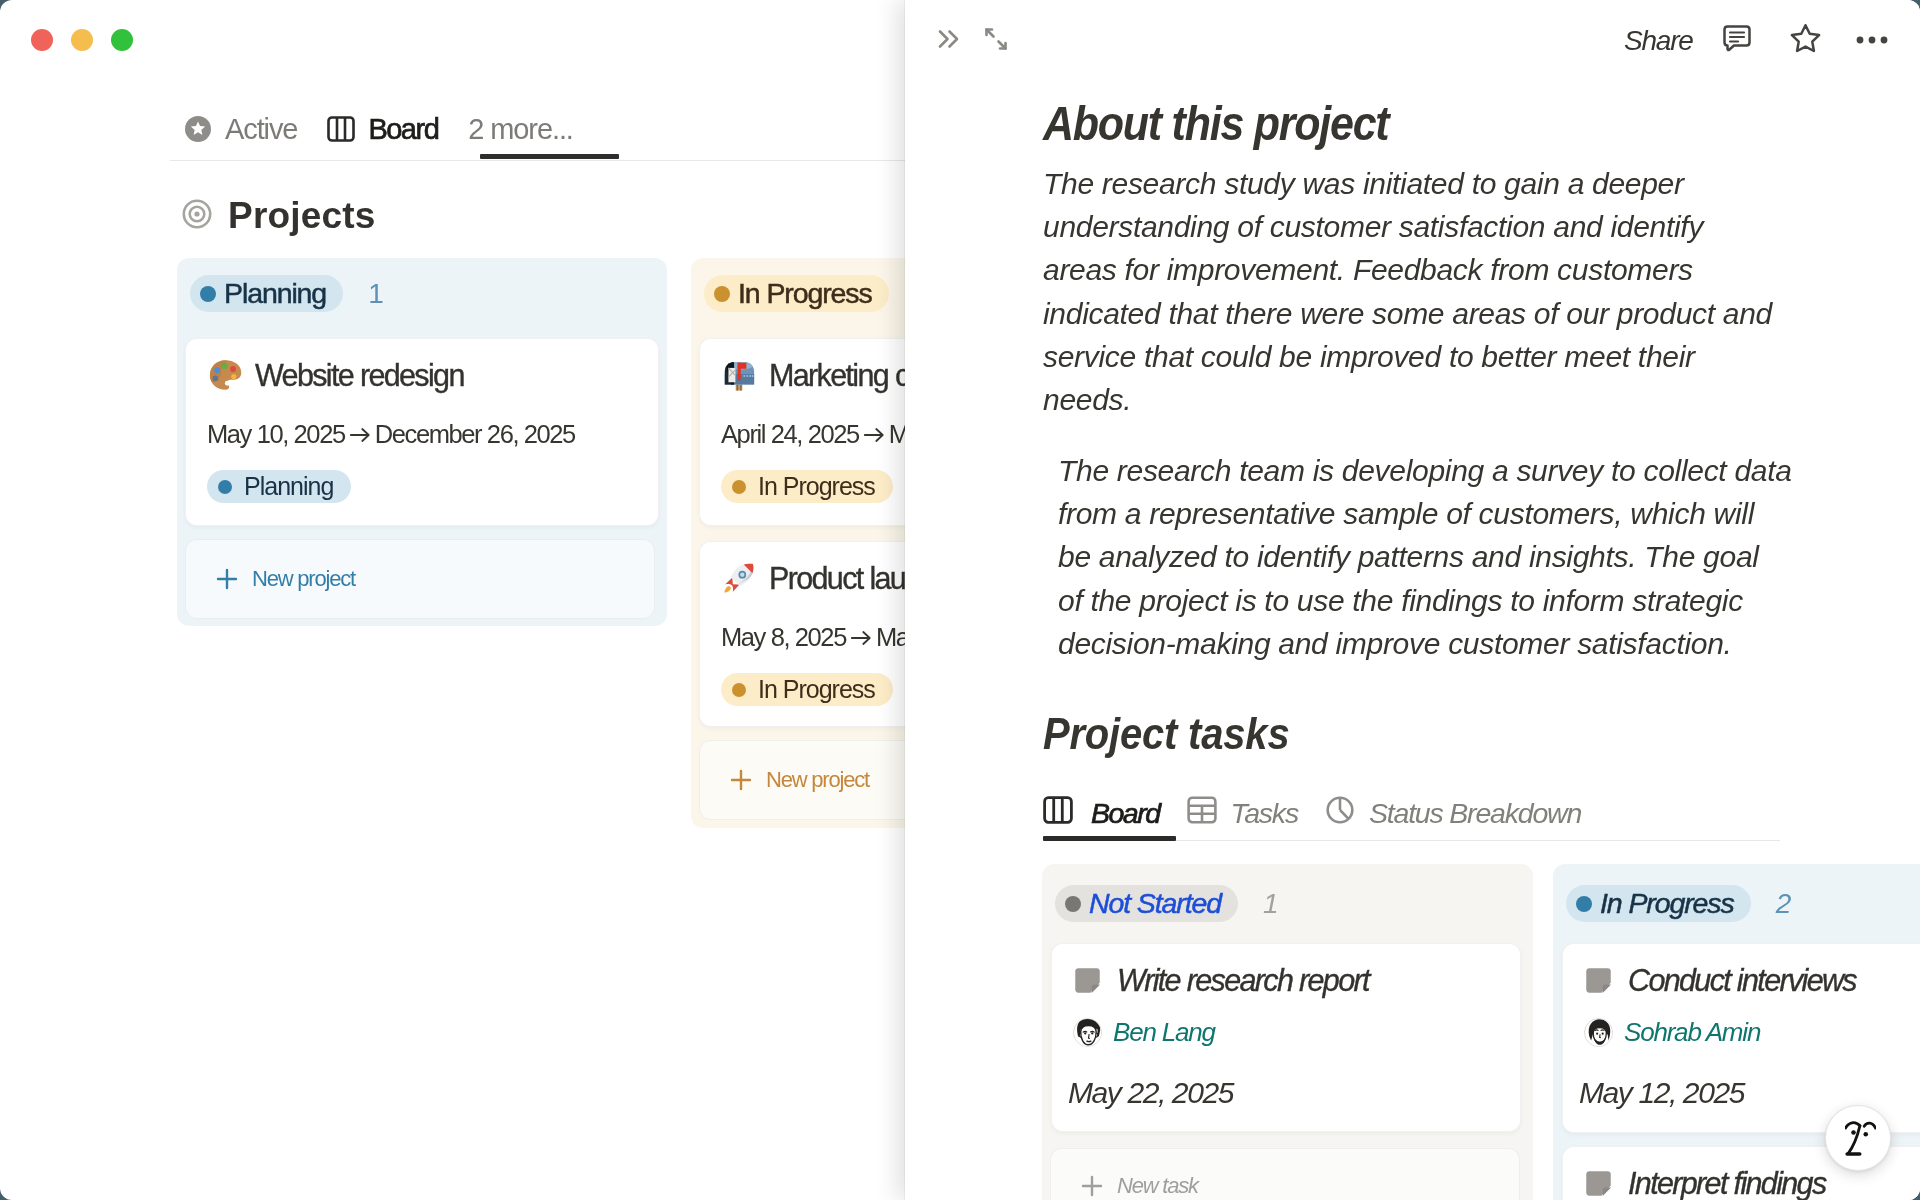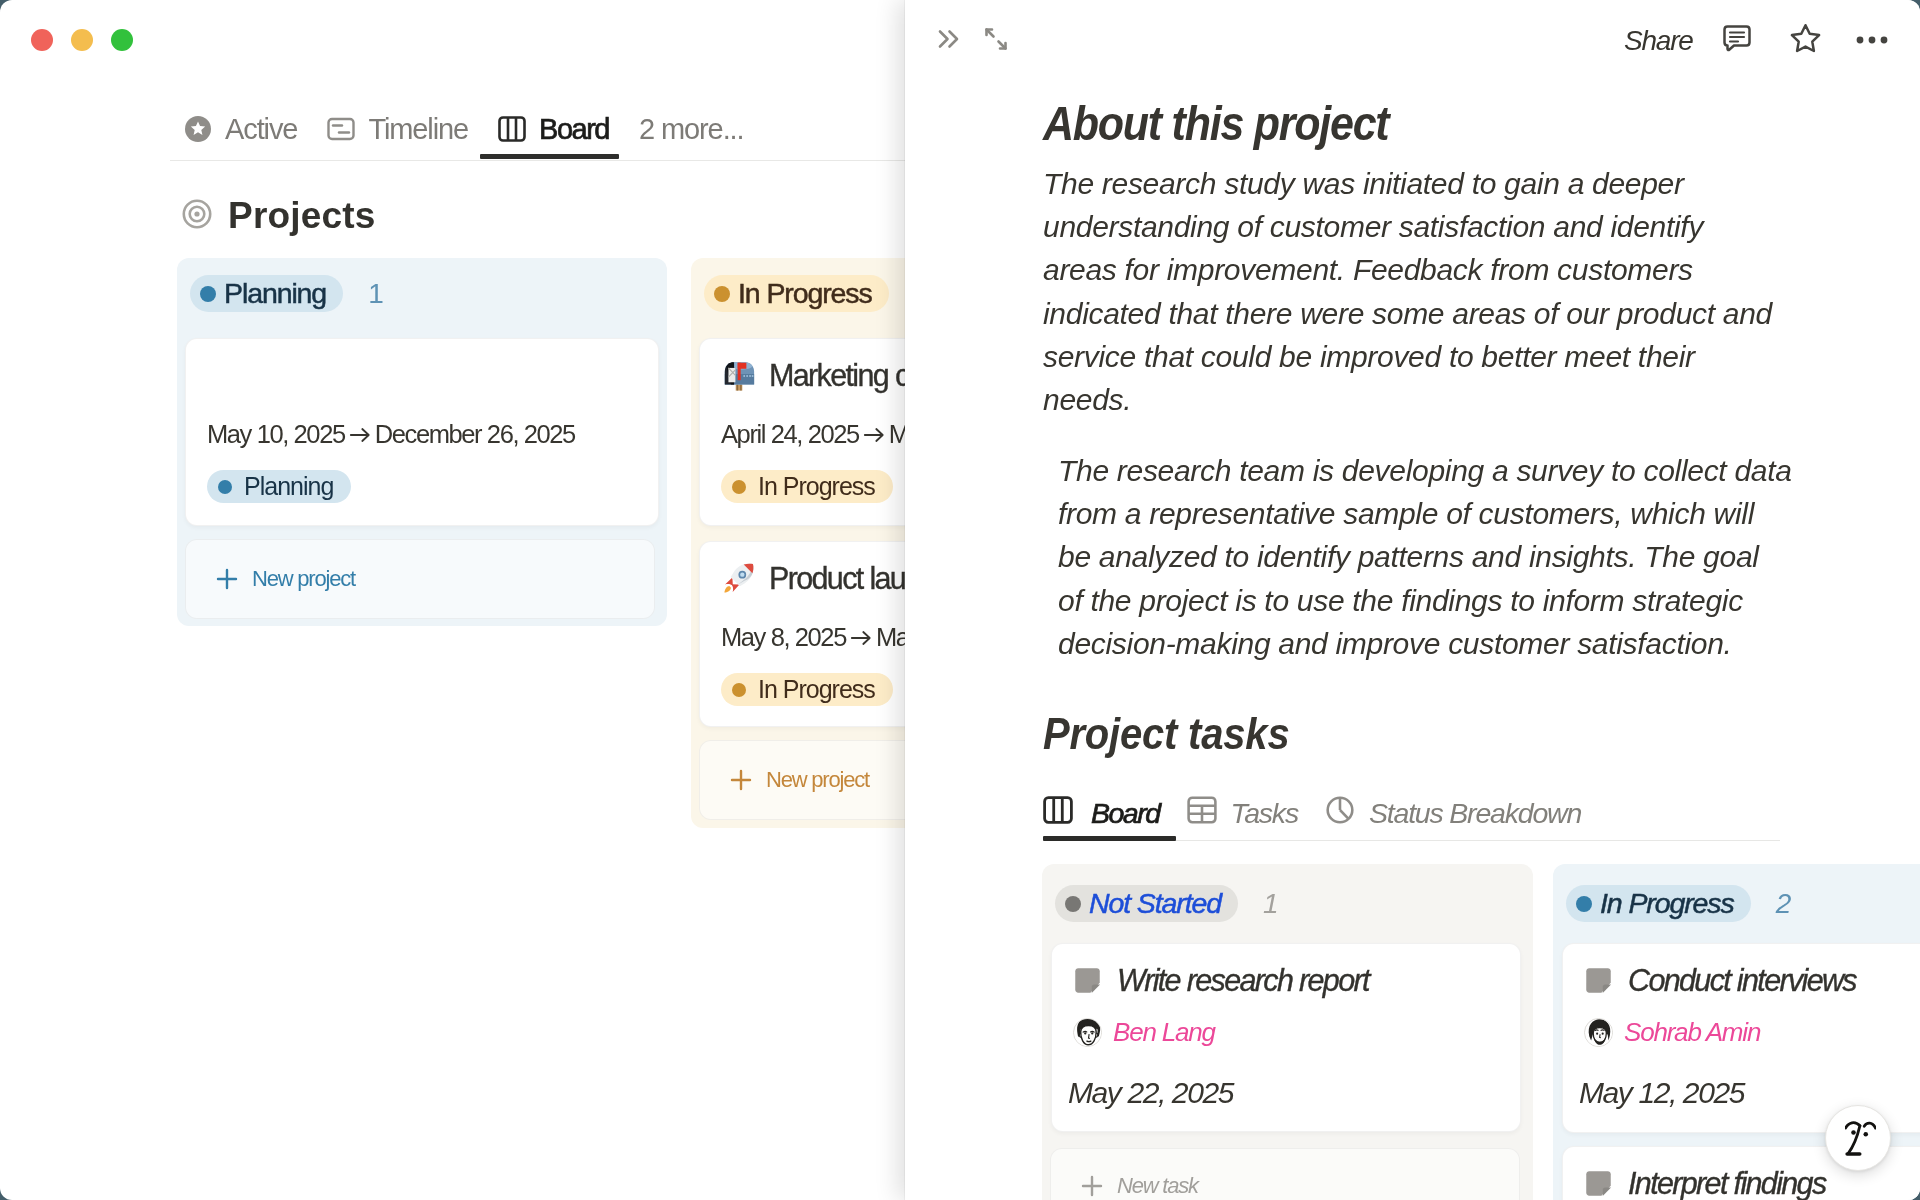--- a/index.html
+++ b/index.html
@@ -100,21 +100,21 @@
 
   
   .pb-col1 { left:137px; top:864px; width:491px; height:420px; }
   .pb-col2 { left:648px; top:864px; width:491px; height:430px; }
   .pb-col .col-header { top:21px; }
   .pb-card { left:9px; width:470px; }
   .pb1-card1 { top:79px; height:189px; }
   .pb2-card1 { top:79px; height:190px; }
   .pb2-card2 { top:282px; height:200px; }
   .pb-assignee { position:absolute; left:21px; top:73px; display:flex; align-items:center; gap:11px; height:30px; }
-  .assignee-name { font-size:26px; letter-spacing:-1.2px; color:#ec4899; }
+  .assignee-name { font-size:26px; letter-spacing:-1.2px; color:#0f766e; }
   .pb-date { position:absolute; left:16px; top:132px; font-size:30px; letter-spacing:-1.4px; color:#37352F; }
   .pb-newbtn { top:284px; width:470px; height:76px; }
 
   .avatar { width:29px; height:29px; border-radius:50%; border:1px solid #DCDAD6; background:#fff; overflow:hidden; }
   .avatar svg { display:block; }
 
   
   .ai-fab { position:absolute; left:920px; top:1105px; width:66px; height:66px; padding-left:4px; border-radius:50%; background:#fff; border:1px solid #E6E5E2; box-shadow:0 4px 14px rgba(0,0,0,0.14), 0 1px 3px rgba(0,0,0,0.08); display:flex; align-items:center; justify-content:center; }
 </style>
 </head>
@@ -130,30 +130,20 @@
 
   <div class="view-tabs">
     <div class="vtab">
       <span>
         <svg width="28" height="28" viewBox="0 0 28 28">
             <circle cx="14" cy="14" r="13" fill="#8F8D89"></circle>
             <path d="M14 6.4l2.05 4.7 5.1.47-3.85 3.38 1.14 5-4.44-2.63-4.44 2.63 1.14-5-3.85-3.38 5.1-.47z" fill="#fff"></path>
           </svg>
       </span>
       <span>Active</span>
-    </div>
-    <div class="vtab">
-      <span>
-        <svg width="28" height="28" viewBox="0 0 28 28" fill="none" stroke="#8F8D89" stroke-width="2.4">
-            <rect x="1.5" y="4" width="25" height="20" rx="3.5"></rect>
-            <path d="M6 10.5h9" stroke-linecap="round"></path>
-            <path d="M12 17.5h10" stroke-linecap="round"></path>
-          </svg>
-      </span>
-      <span>Timeline</span>
     </div>
     <div class="vtab active">
       <span>
         <svg width="28" height="28" viewBox="0 0 28 28" fill="none" stroke="#2A2A28" stroke-width="2.6">
             <rect x="1.5" y="2.5" width="25" height="23" rx="3.5"></rect>
             <path d="M10 2.5v23M18 2.5v23"></path>
           </svg>
       </span>
       <span>Board</span>
     </div>
@@ -177,20 +167,35 @@
 
   <div class="col blue lb-col1">
     <div class="col-header">
       <div class="status-pill pill-blue">
         <span class="dot"></span>
         <span>Planning</span>
       </div>
       <span class="col-count count-blue">1</span>
     </div>
     <div class="card lb-card1">
+      <div class="card-title-row">
+        <span class="card-emoji">
+          <svg width="34" height="34" viewBox="0 0 36 36">
+              <path d="M18.2 2.5C9 2.5 2 9.3 2 18.2 2 27.3 9.3 33.5 18.7 33.5c2.4 0 3.7-1.4 3.7-3.1 0-1-.5-1.7-1.1-2.4-.5-.6-.9-1.3-.9-2.2 0-1.7 1.4-2.9 3.3-2.9h3.7c4.8 0 7.8-3.3 7.8-7.4C35.2 7.6 27.5 2.5 18.2 2.5z" fill="#C68A4E"></path>
+              <path d="M18.2 2.5C9 2.5 2 9.3 2 18.2c0 2.6.6 4.9 1.7 6.9C8.6 27 14 21.8 14 16 14 10.7 16 6 20.8 3c-.9-.3-1.7-.5-2.6-.5z" fill="#B87B40" opacity=".55"></path>
+              <circle cx="9.8" cy="13" r="3.3" fill="#4E8FD0"></circle>
+              <circle cx="17.6" cy="8.4" r="3.3" fill="#67AD45"></circle>
+              <circle cx="26.5" cy="11.6" r="3.1" fill="#DD4B3E"></circle>
+              <circle cx="7.8" cy="21.6" r="3" fill="#64748B"></circle>
+              <circle cx="27.3" cy="19.6" r="2.7" fill="#F3B33D"></circle>
+              <circle cx="20.5" cy="26.8" r="2.6" fill="#FFFFFF"></circle>
+            </svg>
+        </span>
+        <span class="card-title">Website redesign</span>
+      </div>
       <div class="card-dates" style="top:81px">
           <span>May 10, 2025</span>
           <svg class="arrow" width="22" height="20" viewBox="0 0 24 20" fill="none" stroke="#37352F" stroke-width="2" stroke-linecap="round" stroke-linejoin="round">
             <path d="M2 10h19M14.5 3.5L21.5 10l-7 6.5"></path>
           </svg>
           <span>December 26, 2025</span>
         </div>
       <div class="card-tag-row prop-tag-1">
         <div class="tag-pill pill-blue">
           <span class="dot"></span>

